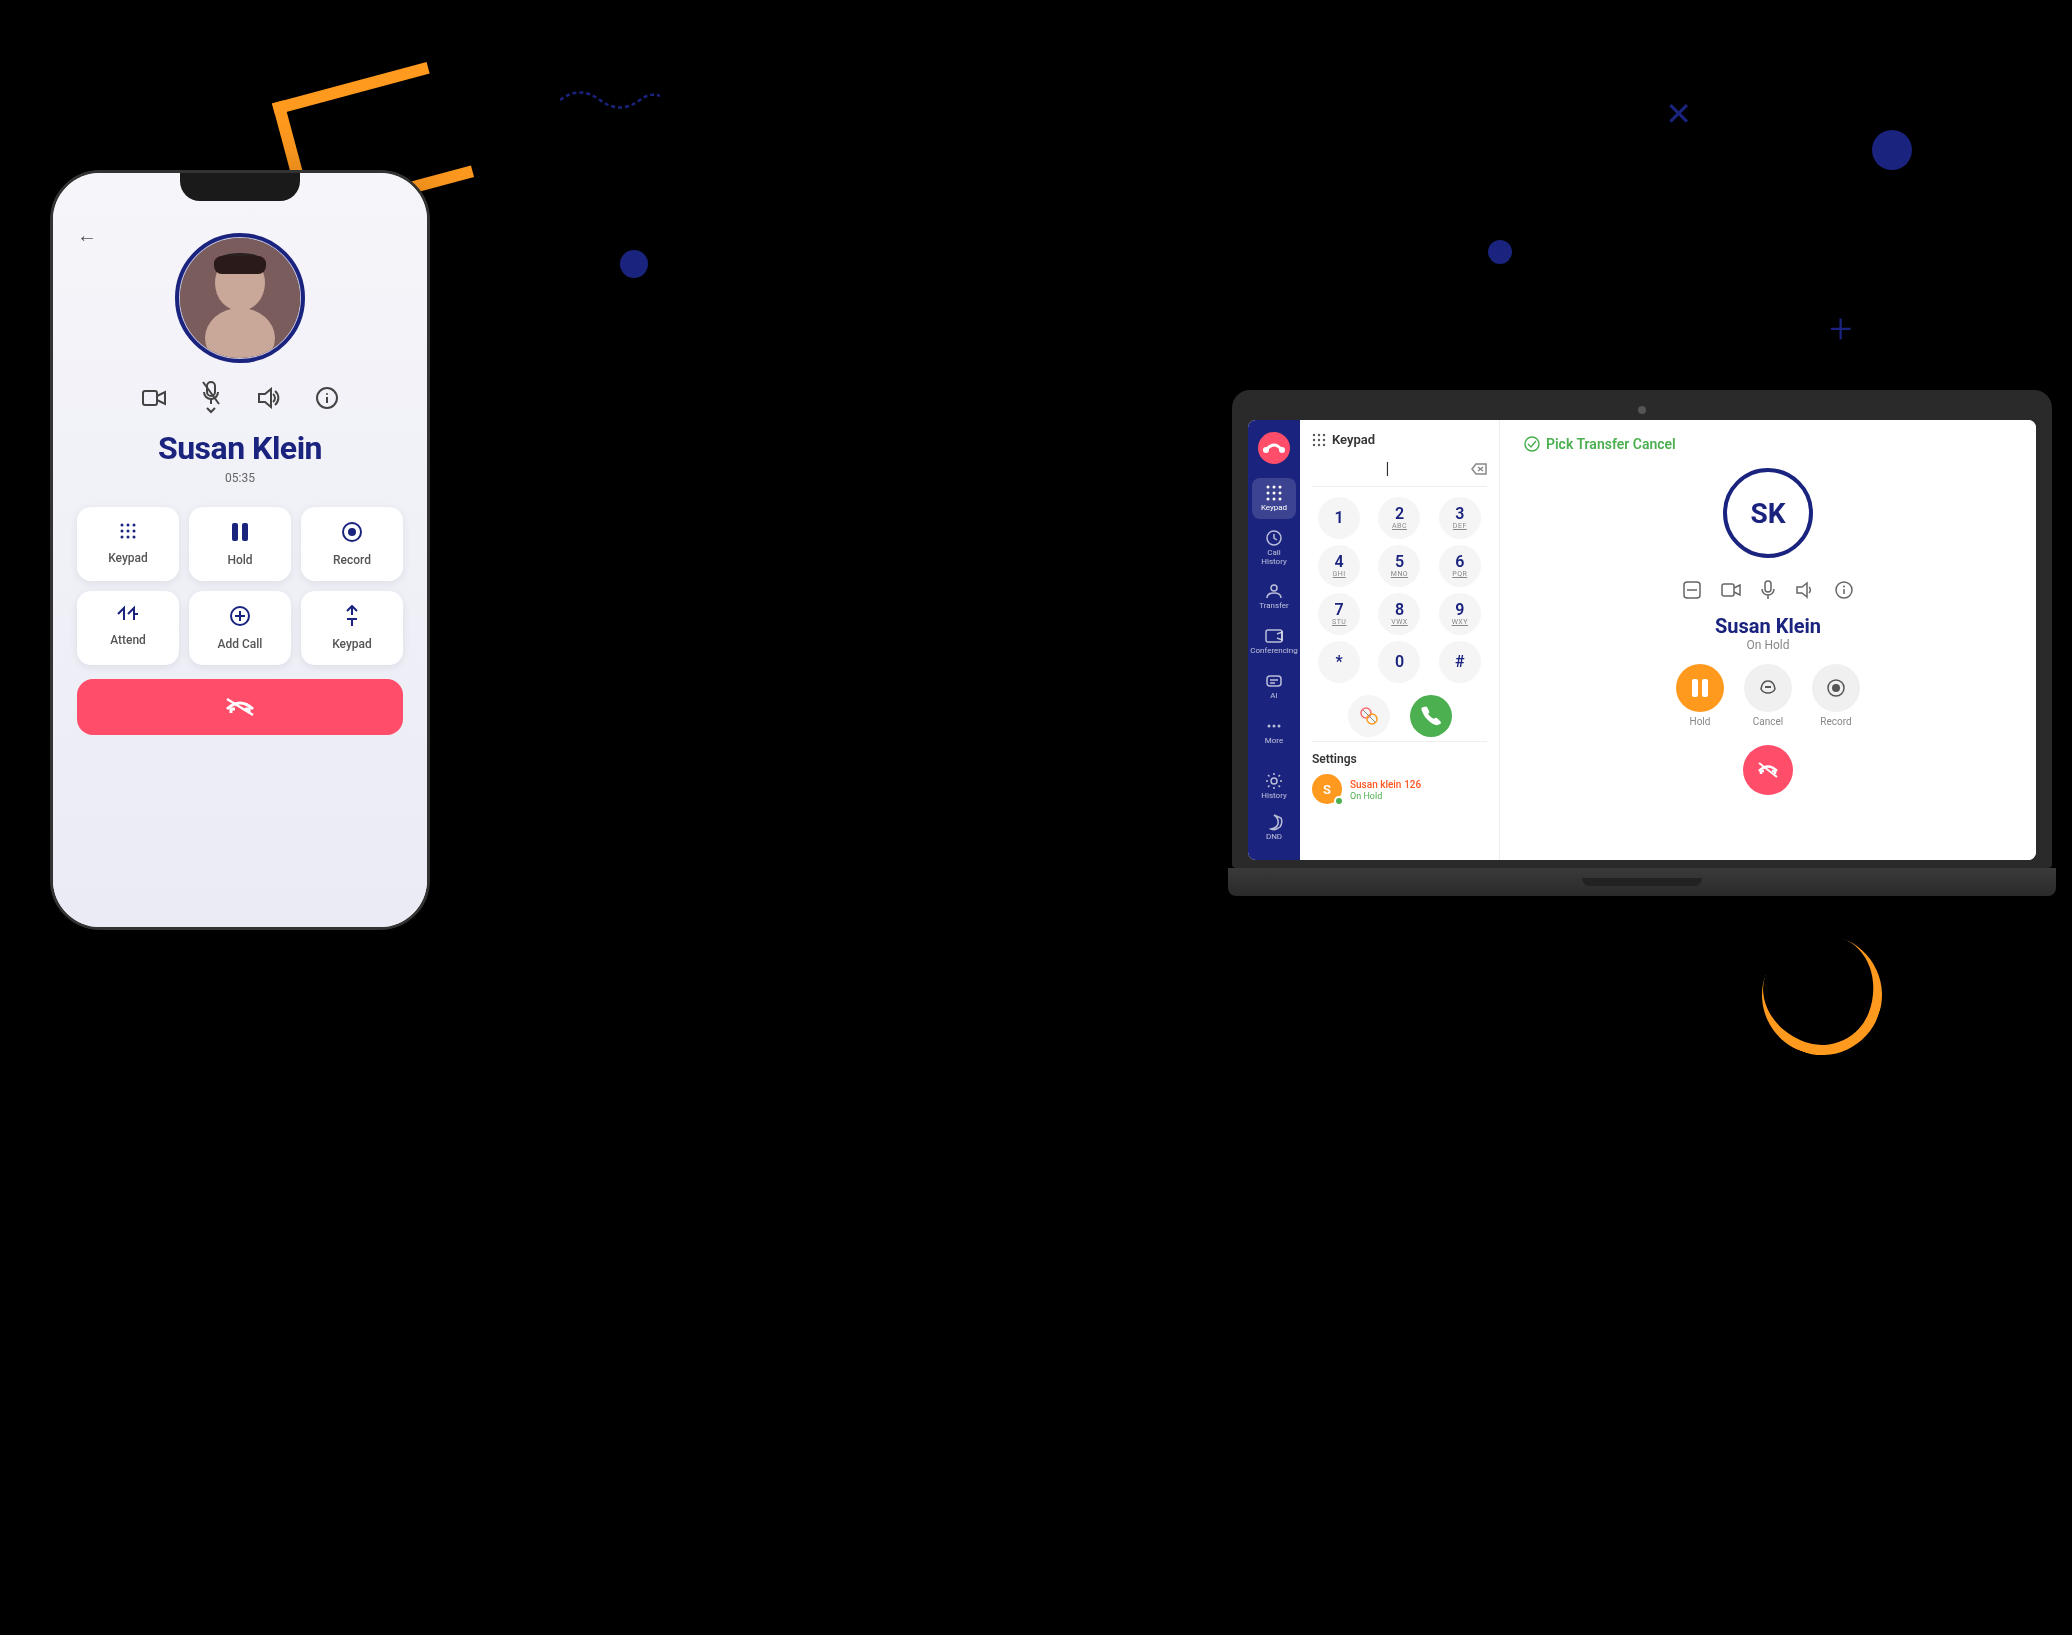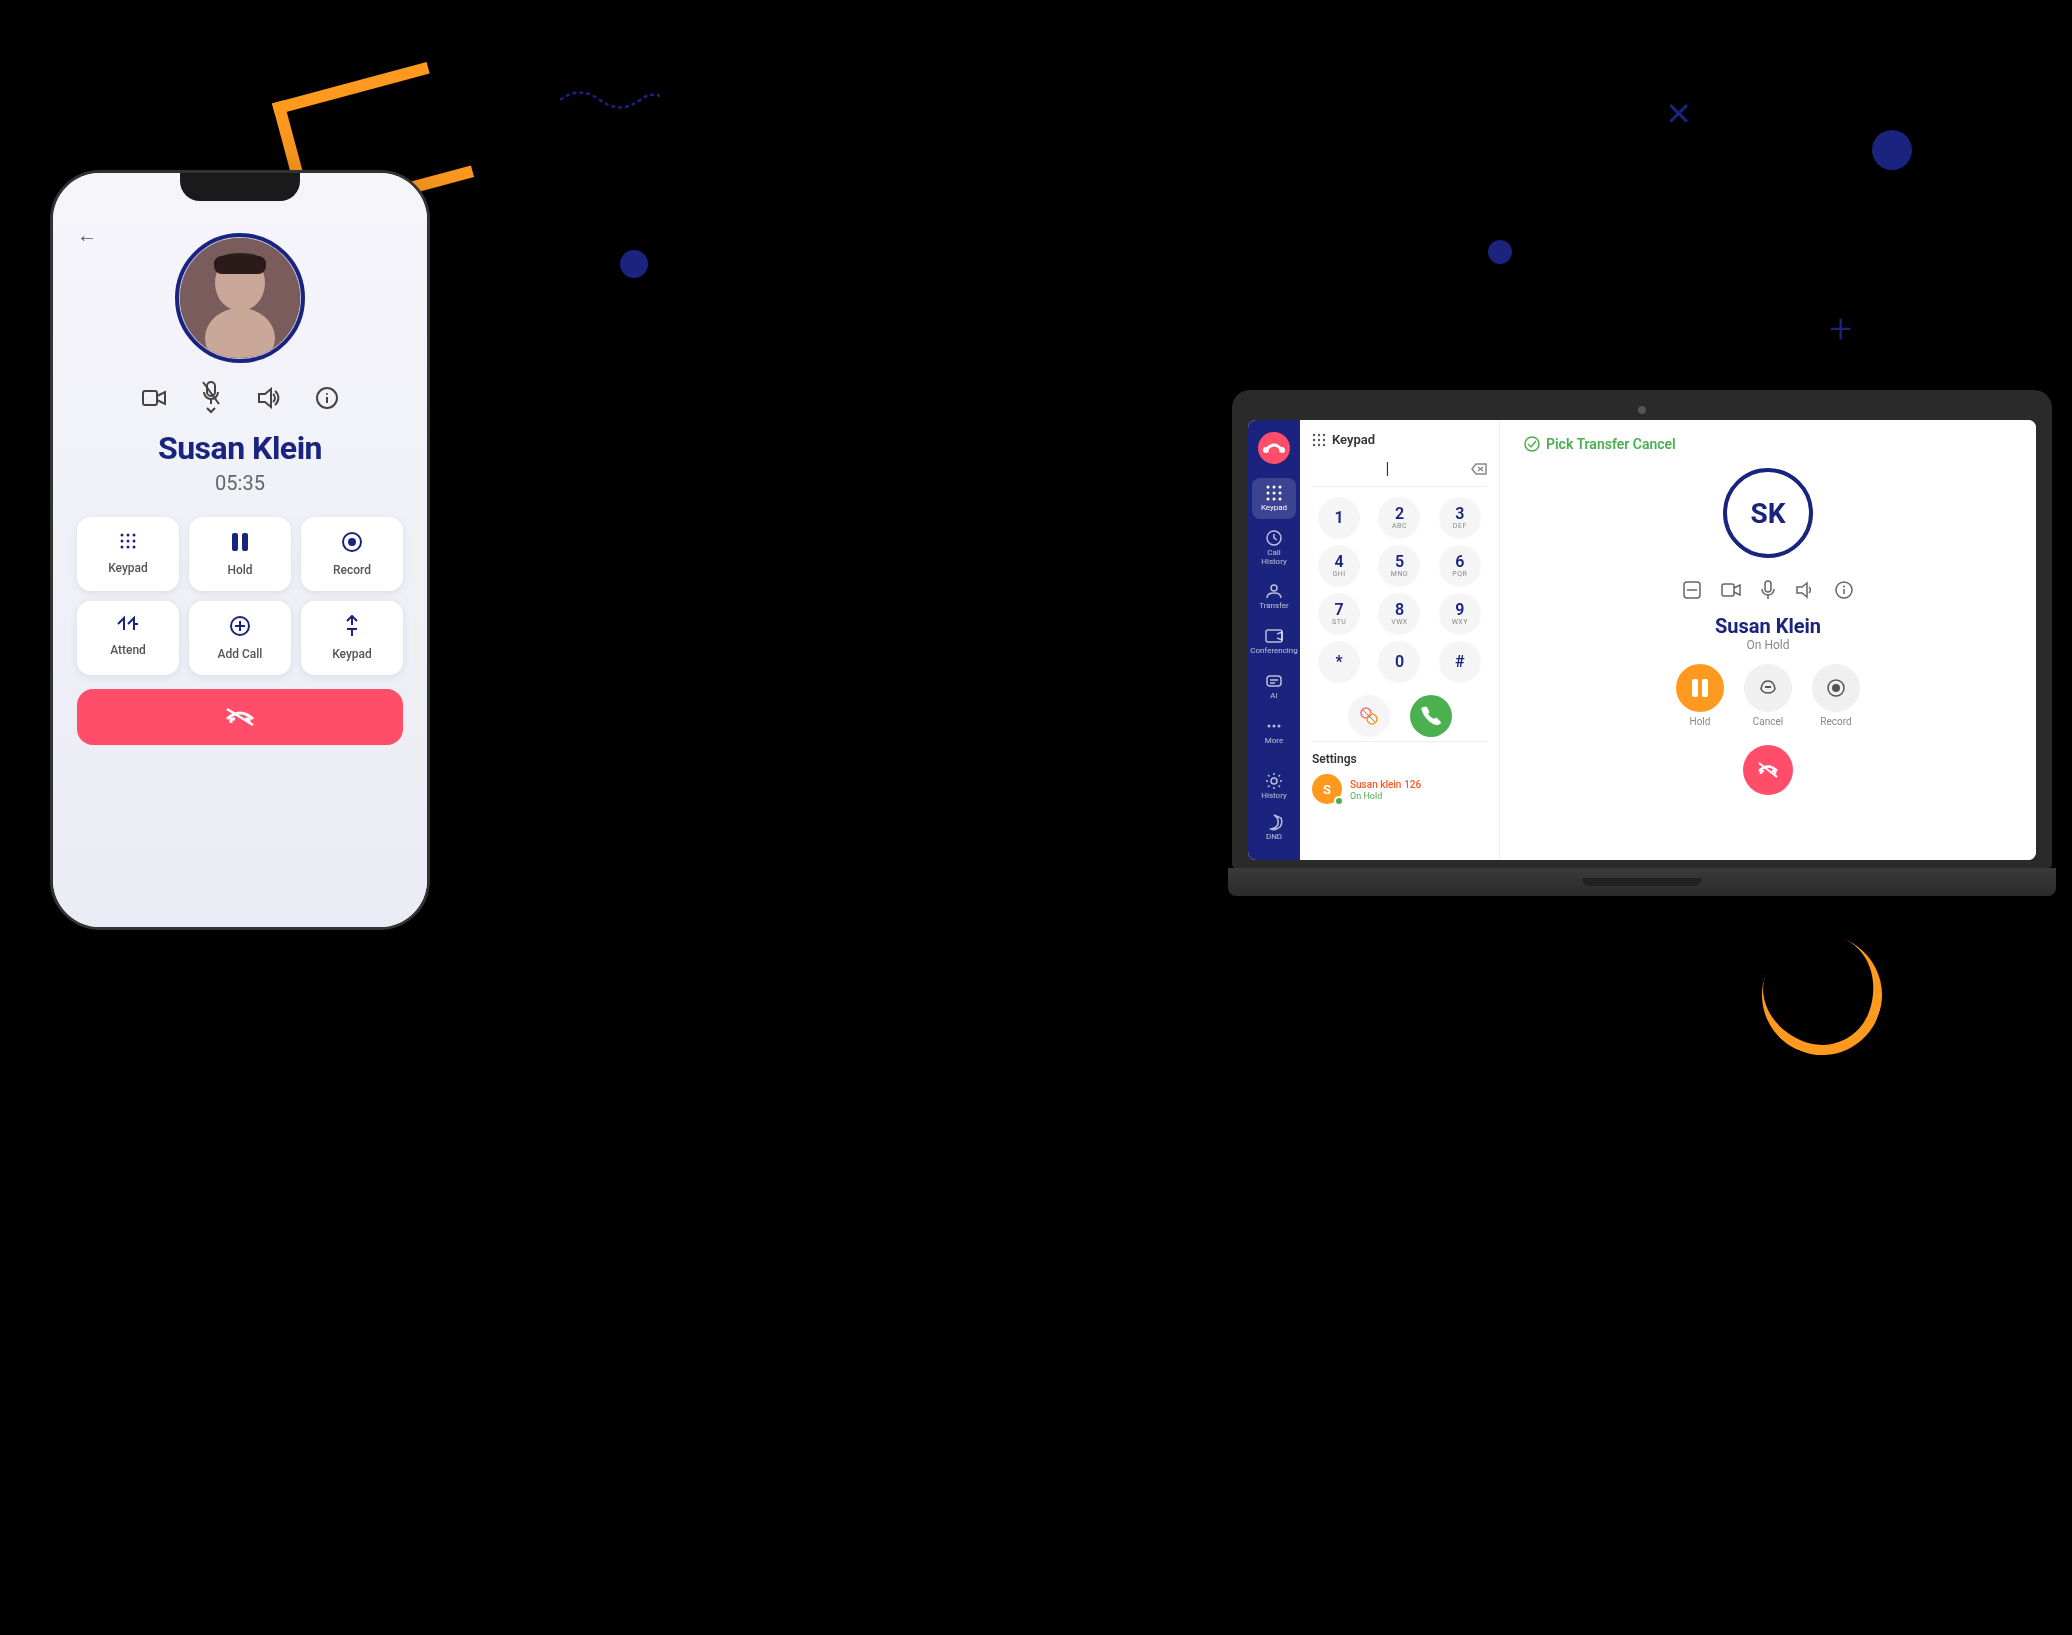--- a/index.html
+++ b/index.html
@@ -174,21 +174,21 @@
       font-size: 22px;
     }
     .phone-caller-name {
       font-size: 32px;
       font-weight: 700;
       color: #1A237E;
       margin-top: 14px;
       letter-spacing: -0.5px;
     }
     .phone-call-duration {
-      font-size: 20px;
+      font-size: 12px;
       color: #666;
       margin-top: 4px;
     }
     .phone-action-grid {
       display: grid;
       grid-template-columns: repeat(3, 1fr);
       gap: 10px;
       width: 100%;
       margin-top: 22px;
     }
@@ -365,20 +365,21 @@
     .keypad-key-num {
       font-size: 16px;
       font-weight: 600;
       color: #1A237E;
       line-height: 1;
     }
     .keypad-key-letters {
       font-size: 7px;
       color: #888;
       letter-spacing: 0.5px;
+      text-decoration: underline;
     }
     .keypad-action-row {
       display: flex;
       justify-content: center;
       gap: 20px;
       margin-top: 6px;
     }
     .keypad-call-btn {
       width: 42px;
       height: 42px;

